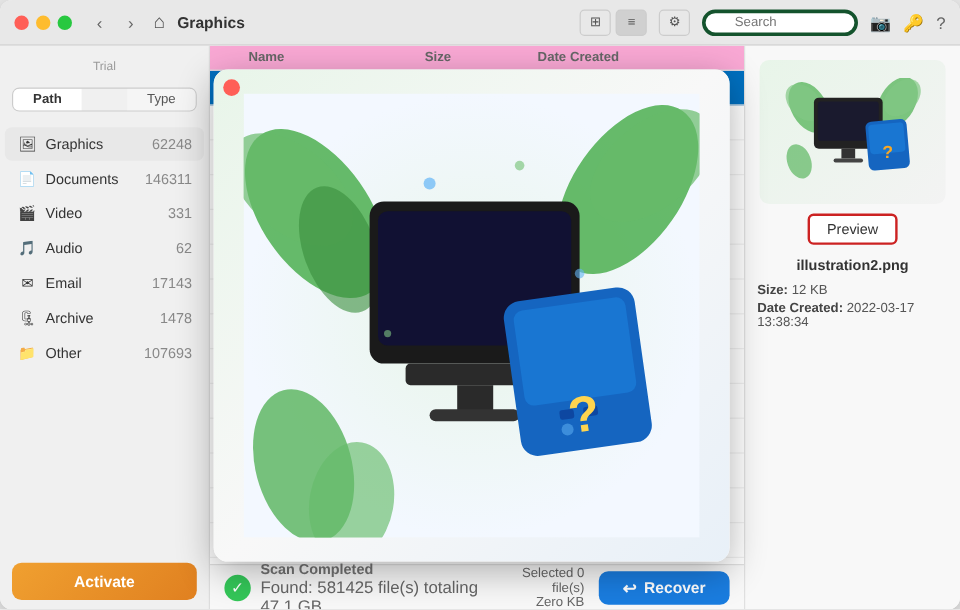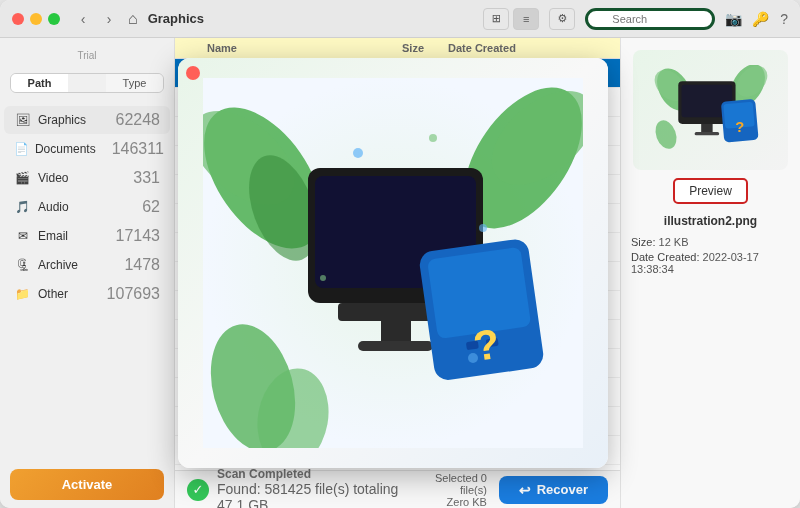--- a/index.html
+++ b/index.html
@@ -202,21 +202,21 @@
       display: flex;
       align-items: center;
       justify-content: center;
       font-size: 12px;
     }
     .sidebar-item-label {
       flex: 1;
       font-weight: 500;
     }
     .sidebar-item-count {
-      font-size: 16px;
+      font-size: 12px;
       color: #888;
       margin-left: 16px;
     }
 
     .sidebar-activate {
       margin: 8px 10px;
       background: linear-gradient(135deg, #f0a030, #e08020);
       color: white;
       border: none;
       border-radius: 8px;
@@ -235,29 +235,29 @@
       flex-direction: column;
       overflow: hidden;
       background: #fff;
     }
 
     .file-list-header {
       display: flex;
       align-items: center;
       padding: 4px 12px;
       border-bottom: 1px solid #e0e0e0;
-      background: #fef9c3;
+      background: #f9a8d4;
       font-size: 11px;
       color: #666;
       font-weight: 600;
       flex-shrink: 0;
     }
     .col-check { width: 20px; }
     .col-name { flex: 1; }
-    .col-size { width: 70px; text-align: right; }
+    .col-size { width: 70px; }
     .col-date { width: 140px; margin-left: 24px; }
     .col-icon { width: 20px; }
 
     .file-rows {
       flex: 1;
       overflow-y: auto;
     }
 
     .file-row {
       display: flex;
@@ -407,21 +407,21 @@
       word-break: break-all;
     }
 
     .file-info-detail {
       font-size: 11px;
       color: #555;
       width: 100%;
       margin-bottom: 3px;
     }
     .file-info-label {
-      font-weight: 400;
+      font-weight: 700;
       color: #444;
     }
 
     
     .image-overlay {
       position: absolute;
       top: 58px;
       left: 178px;
       width: 430px;
       height: 410px;

